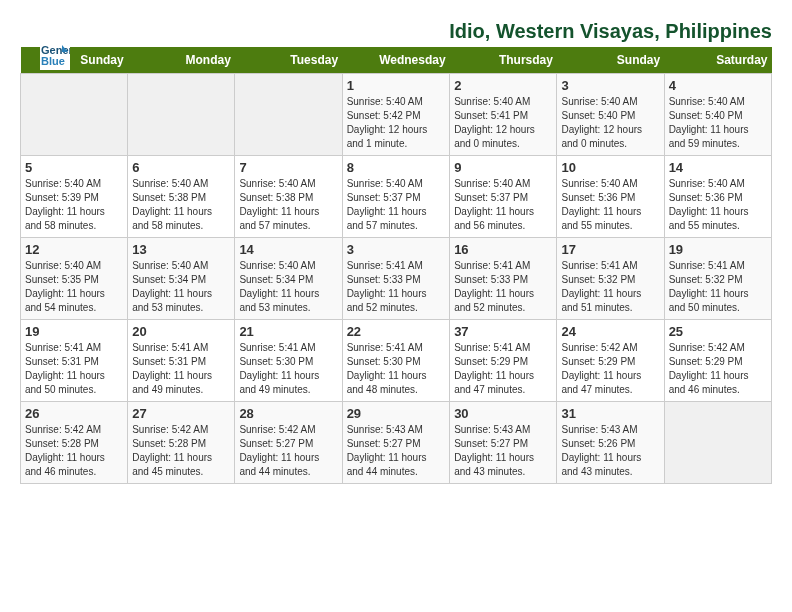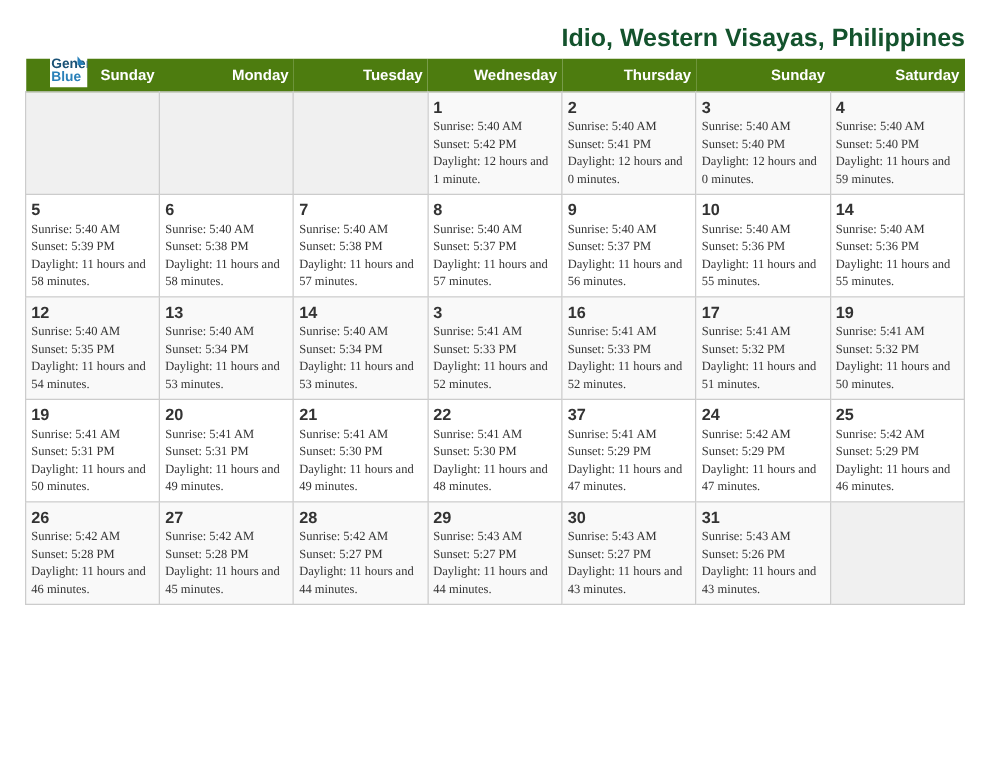--- a/index.html
+++ b/index.html
@@ -66,21 +66,20 @@
     .day-number {
       font-weight: bold;
       font-size: 13px;
       margin-bottom: 2px;
       display: block;
     }
     .day-info {
       font-size: 10px;
       line-height: 1.4;
       color: #333;
-      font-family: Liberation Serif, serif;
     }
     .empty-cell {
       background-color: #f0f0f0 !important;
     }
   </style>
 </head>
 <body>
 
 <div style="position:relative;">
   <div class="logo">

